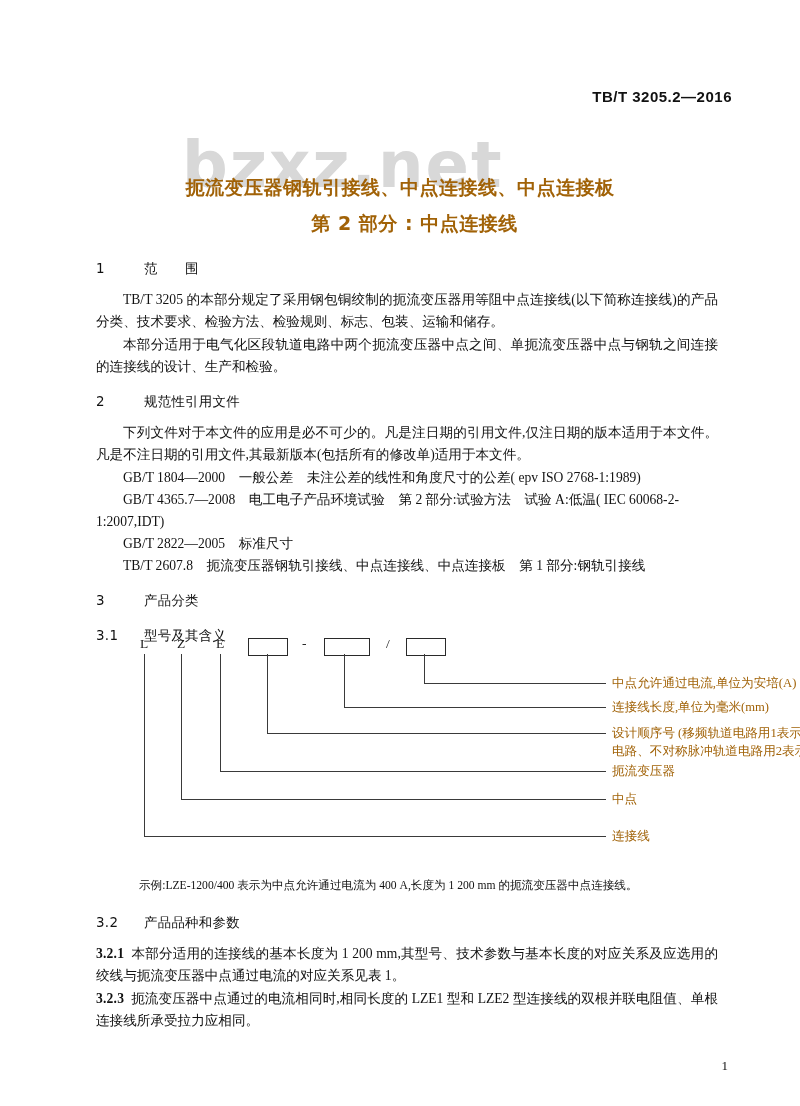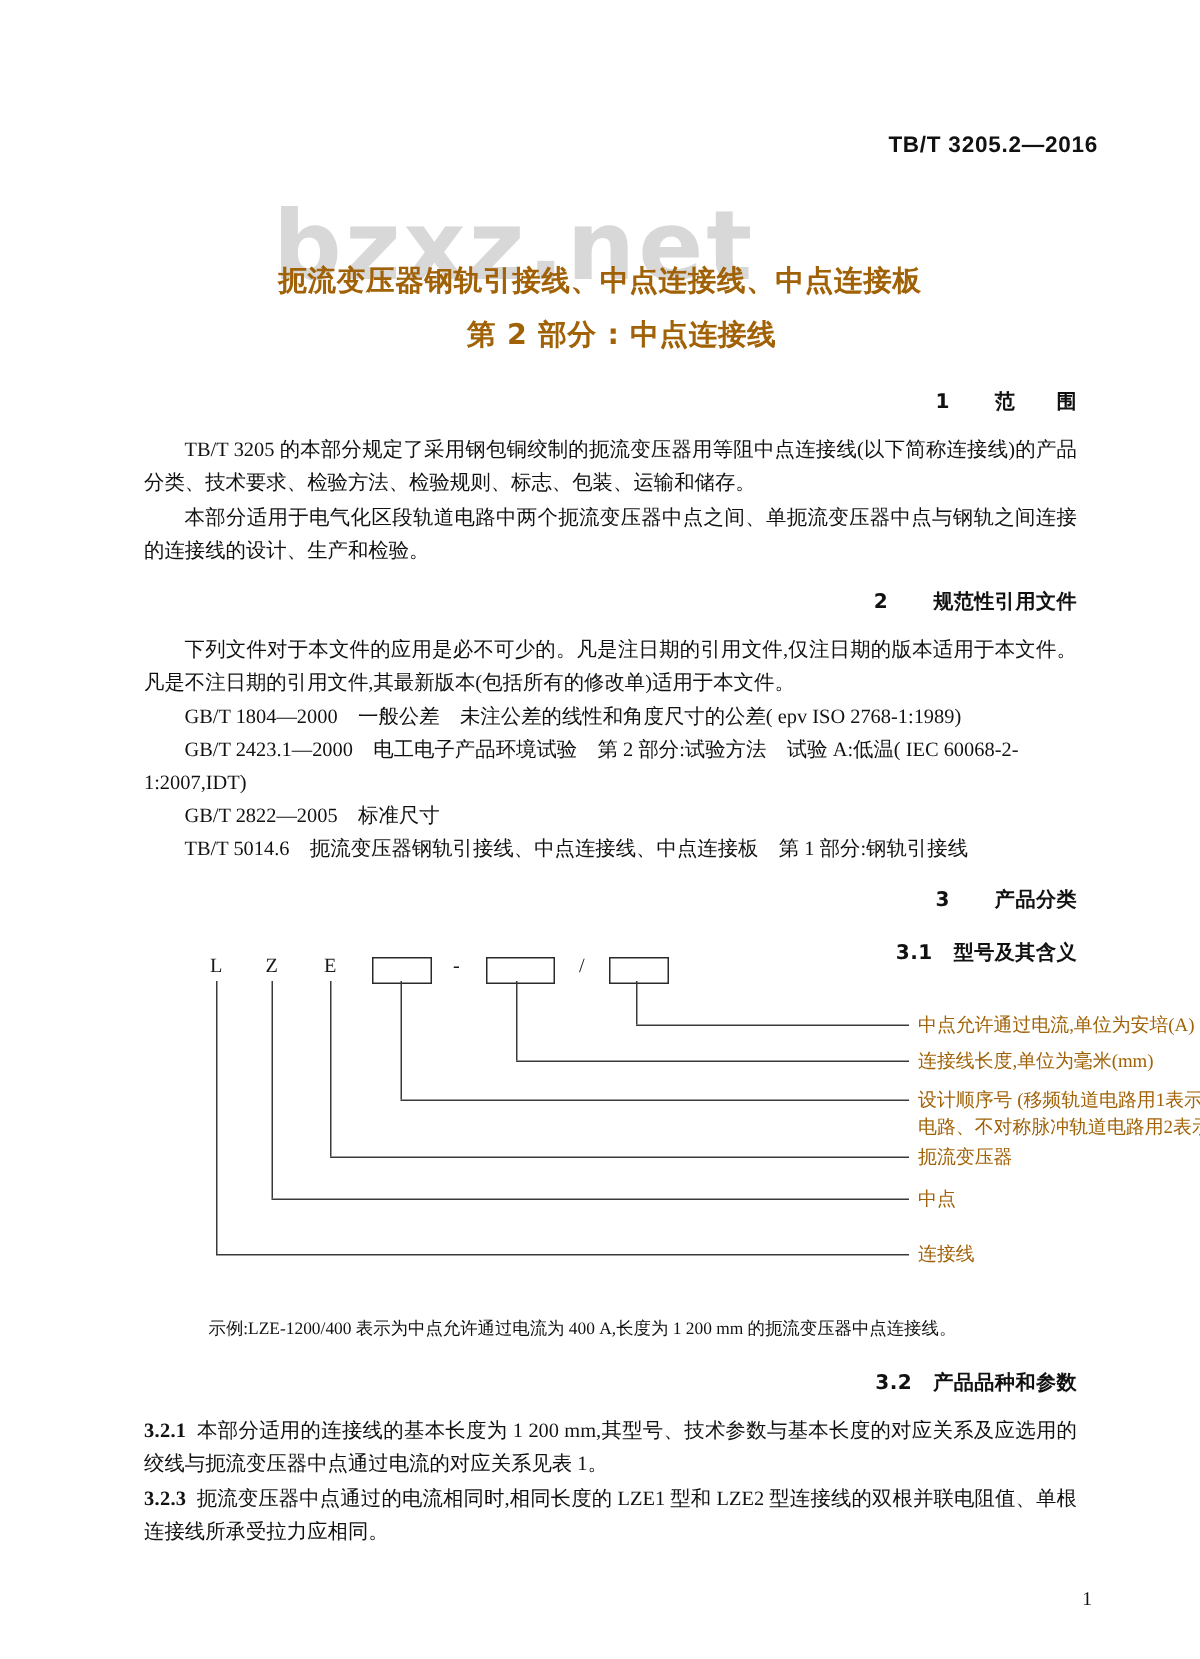--- a/index.html
+++ b/index.html
@@ -57,25 +57,24 @@
   
   .body{
     position:absolute;
     left:96px;top:258px;
     width:622px;
     font-size:13.6px;
     line-height:22px;
   }
   .h2{
     font-family:"DejaVu Sans","Liberation Sans",sans-serif;
-    font-weight:bold;
+    font-weight:normal;
     font-size:13.4px;
     margin:13px 0 9px 0;
     letter-spacing:.3px;
-    text-align:right;
   }
   .h2.first{margin-top:0;}
   .h2 .num{display:inline-block;min-width:18px;}
   .h2 .sp{display:inline-block;width:30px;}
   .p{
     text-align:justify;
     text-justify:inter-ideograph;
     margin:0 0 1px 0;
   }
   .p.ind{text-indent:27px;}
@@ -146,23 +145,23 @@
 
   <div class="body">
 
     <div class="h2 first"><span class="num">1</span><span class="sp"></span><span>范　　围</span></div>
     <p class="p ind">TB/T 3205 的本部分规定了采用钢包铜绞制的扼流变压器用等阻中点连接线(以下简称连接线)的产品分类、技术要求、检验方法、检验规则、标志、包装、运输和储存。</p>
     <p class="p ind">本部分适用于电气化区段轨道电路中两个扼流变压器中点之间、单扼流变压器中点与钢轨之间连接的连接线的设计、生产和检验。</p>
 
     <div class="h2"><span class="num">2</span><span class="sp"></span><span>规范性引用文件</span></div>
     <p class="p ind">下列文件对于本文件的应用是必不可少的。凡是注日期的引用文件,仅注日期的版本适用于本文件。凡是不注日期的引用文件,其最新版本(包括所有的修改单)适用于本文件。</p>
     <p class="ref">GB/T 1804—2000　一般公差　未注公差的线性和角度尺寸的公差( epv ISO 2768-1:1989)</p>
-    <p class="ref">GB/T 2423.1—2000　电工电子产品环境试验　第 2 部分:试验方法　试验 A:低温( IEC 60068-2-1:2007,IDT)</p>
+    <p class="ref">GB/T 4365.7—2008　电工电子产品环境试验　第 2 部分:试验方法　试验 A:低温( IEC 60068-2-1:2007,IDT)</p>
     <p class="ref">GB/T 2822—2005　标准尺寸</p>
-    <p class="ref">TB/T 5014.6　扼流变压器钢轨引接线、中点连接线、中点连接板　第 1 部分:钢轨引接线</p>
+    <p class="ref">TB/T 2607.8　扼流变压器钢轨引接线、中点连接线、中点连接板　第 1 部分:钢轨引接线</p>
 
     <div class="h2"><span class="num">3</span><span class="sp"></span><span>产品分类</span></div>
     <div class="h2"><span class="num" style="min-width:34px">3.1</span><span class="sp" style="width:14px"></span><span>型号及其含义</span></div>
   </div>
 
   <div class="diagram">
 
     <span class="sym" style="left:44px;top:0px;">L</span>
     <span class="sym" style="left:81px;top:0px;">Z</span>
     <span class="sym" style="left:120px;top:0px;">E</span>

